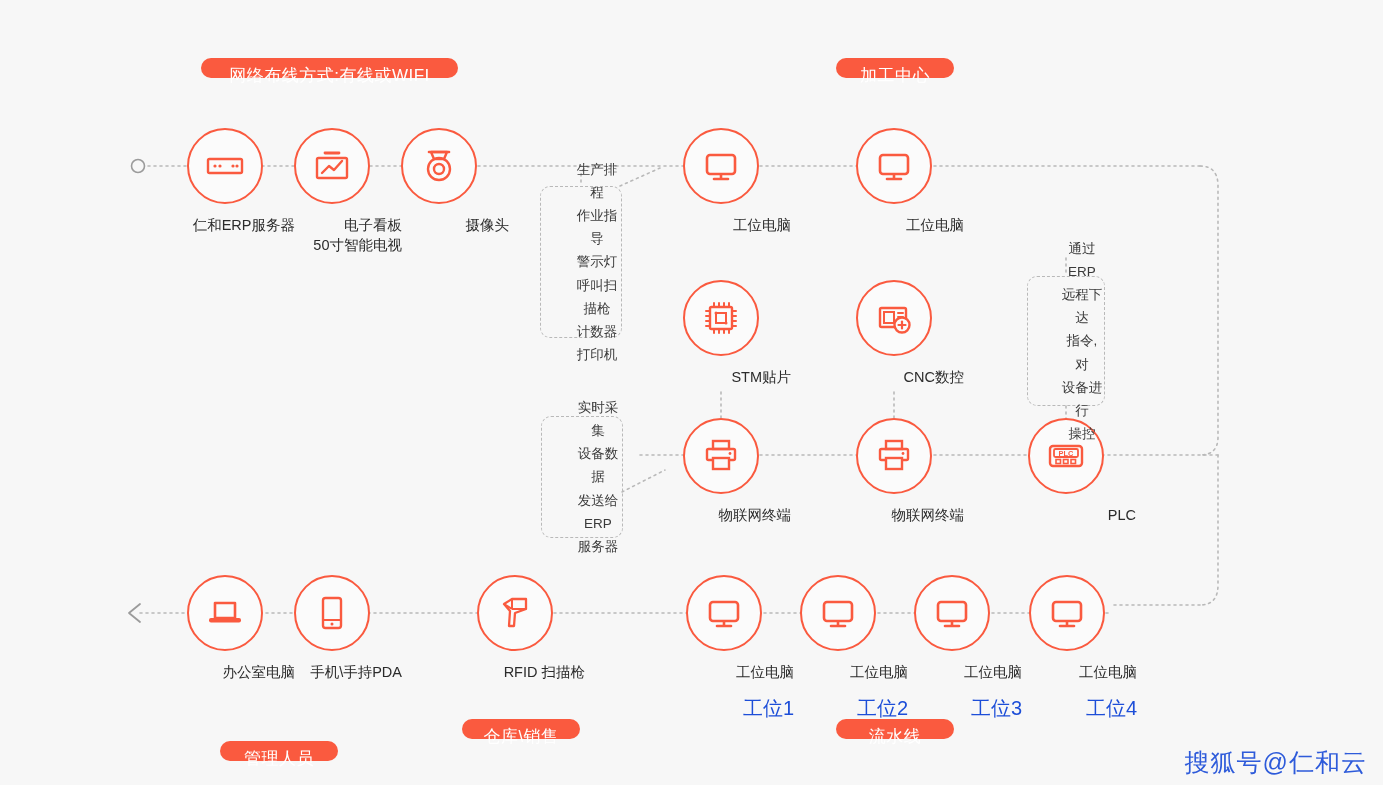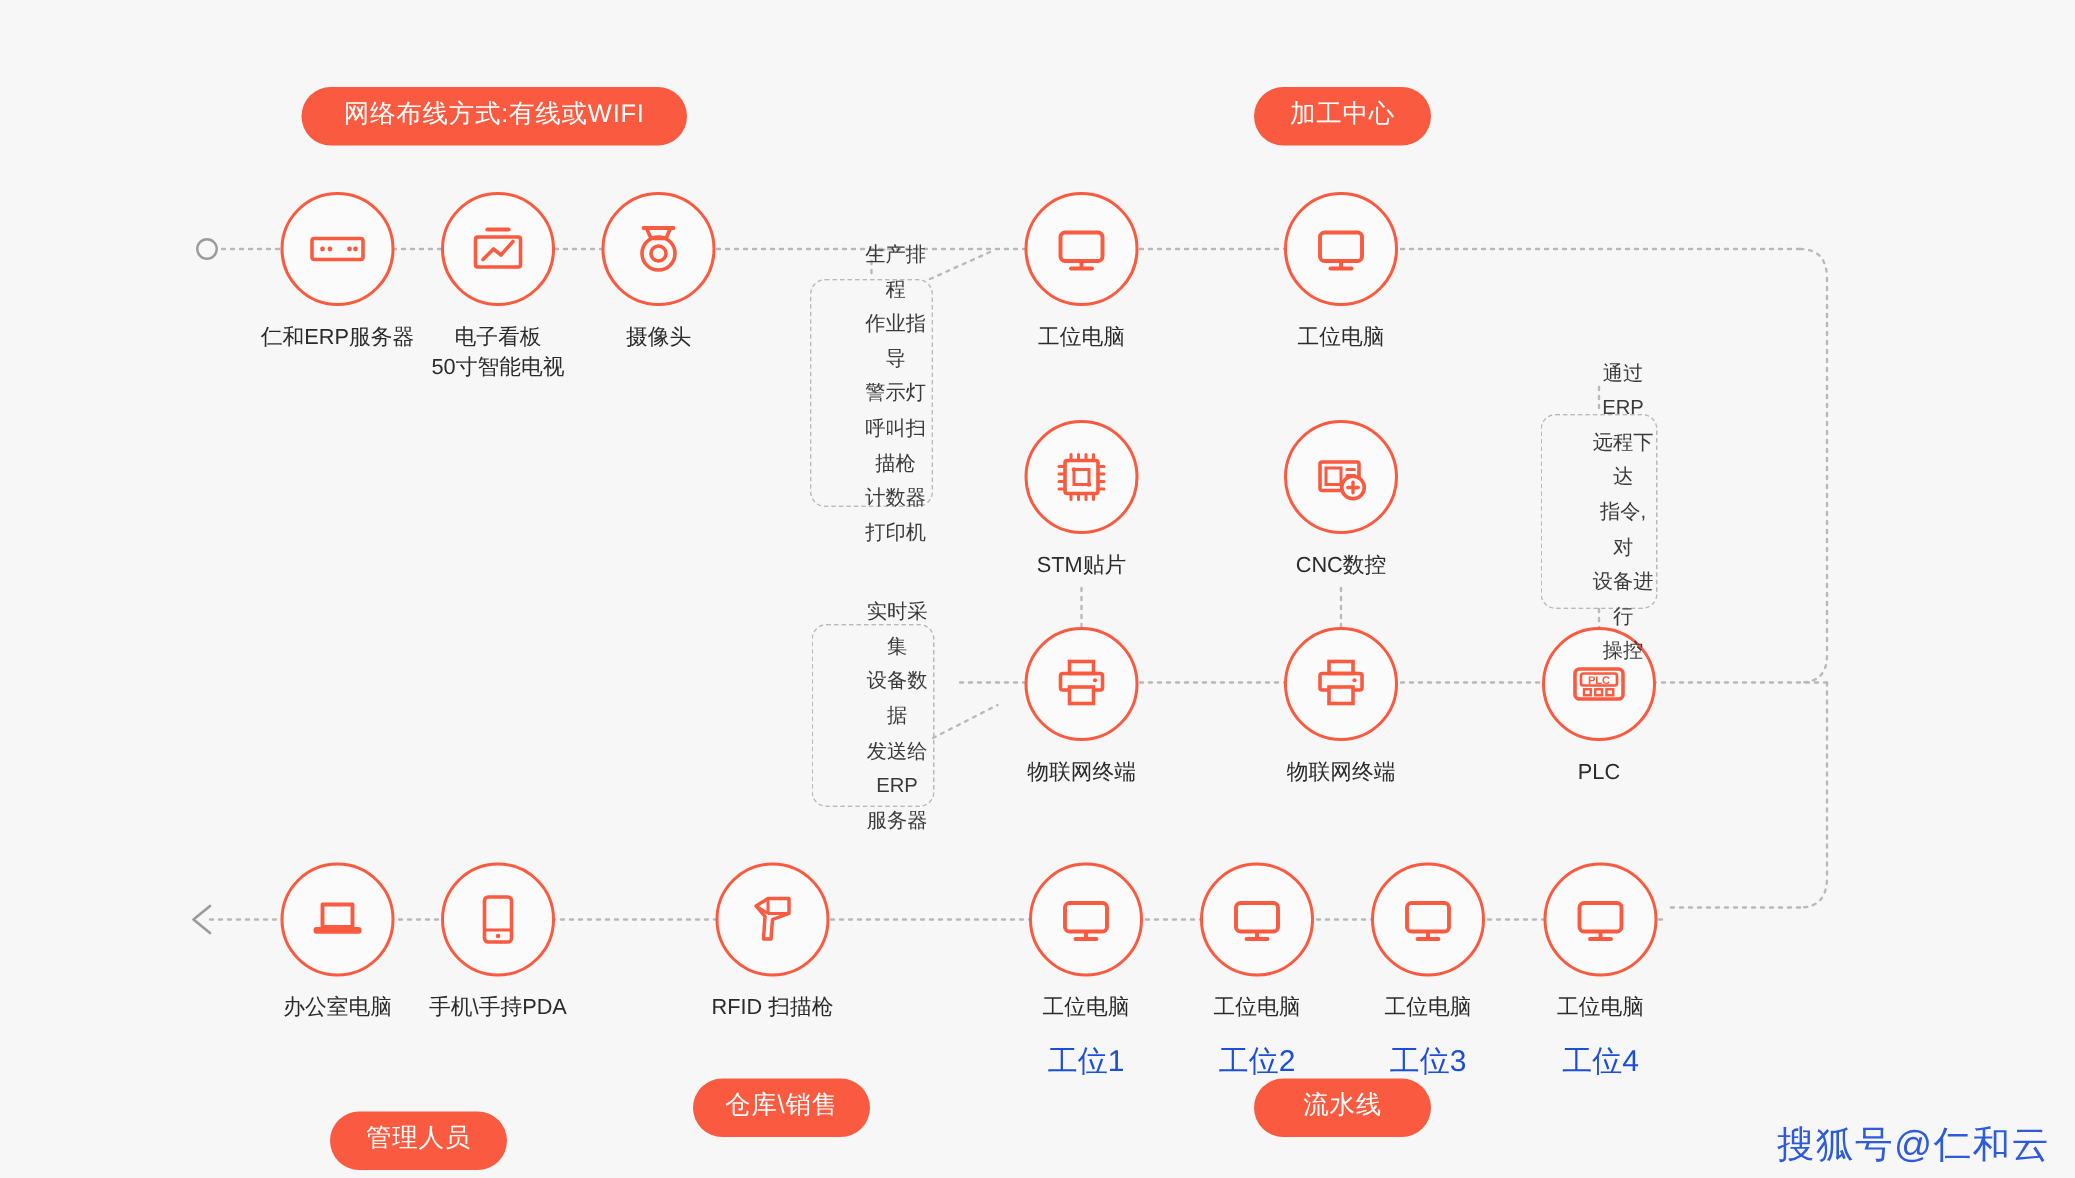--- a/index.html
+++ b/index.html
@@ -12,32 +12,32 @@
   }
   #stage{position:absolute;left:0;top:0;width:1383px;height:785px;}
   svg.wires{position:absolute;left:0;top:0;width:1383px;height:785px;pointer-events:none;}
 
   
   .pill{
     position:absolute;
     background:#fa5a3f;
     color:#ffffff;
     border-radius:22px;
-    height:39px;
+    height:20px;
     line-height:36px;
     text-align:center;
     font-size:17px;
     letter-spacing:.5px;
     white-space:nowrap;
     padding:0 20px;
     box-sizing:border-box;
   }
 
   
-  .node{position:absolute;width:140px;text-align:center;}
+  .node{position:absolute;width:140px;text-align:right;}
   .circle{
     width:76px;height:76px;margin:0 auto;
     border:2px solid #fa5a3f;
     border-radius:50%;
     background:#fbfbfb;
     display:flex;align-items:center;justify-content:center;
     box-sizing:border-box;
   }
   .circle svg{display:block;}
   .node .label{

